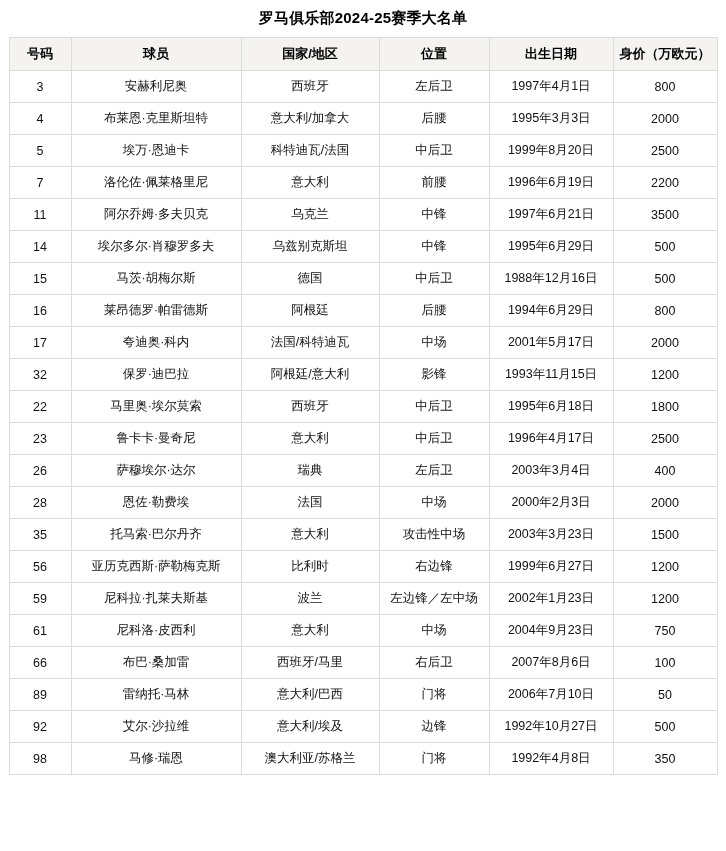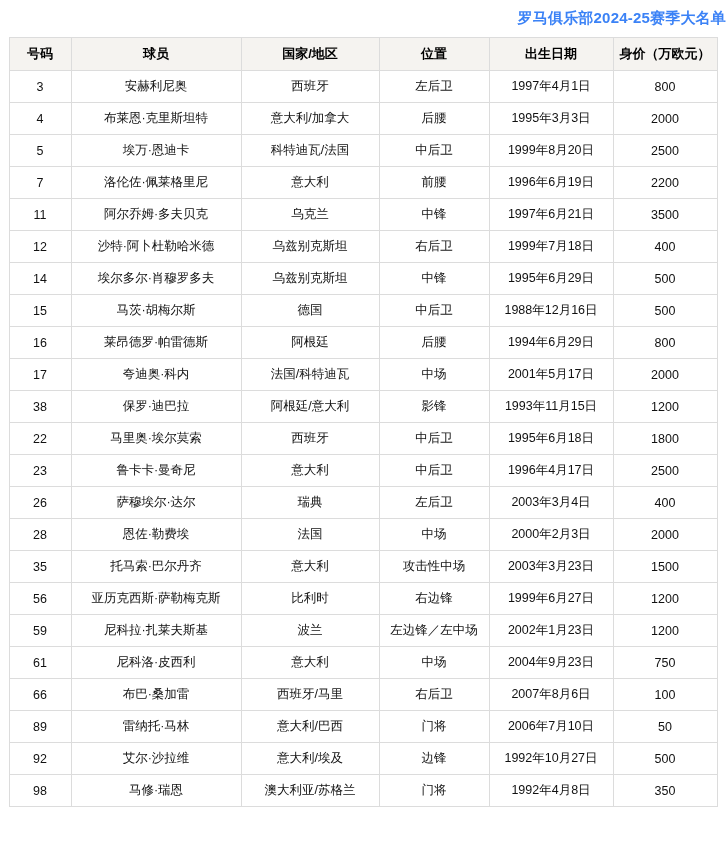--- a/index.html
+++ b/index.html
@@ -13,26 +13,26 @@
     font-family: "Liberation Sans", sans-serif;
     color: #000000;
     overflow: hidden;
   }
   .page {
     width: 726px;
     box-sizing: border-box;
     padding: 0;
   }
   .title {
-    text-align: right;
+    text-align: center;
     font-size: 15px;
     font-weight: bold;
     letter-spacing: 0.2px;
     padding: 9px 0 9px 0;
-    color: #3b82f6;
+    color: #000000;
   }
   table.squad {
     border-collapse: collapse;
     width: 708px;
     margin: 0 auto;
     table-layout: fixed;
   }
   table.squad th, table.squad td {
     border: 1px solid #dcdcdc;
     text-align: center;
@@ -118,28 +118,20 @@
         </tr>
         <tr>
           <td>11</td>
           <td>阿尔乔姆·多夫贝克</td>
           <td>乌克兰</td>
           <td>中锋</td>
           <td>1997年6月21日</td>
           <td>3500</td>
         </tr>
         <tr>
-          <td>12</td>
-          <td>沙特·阿卜杜勒哈米德</td>
-          <td>乌兹别克斯坦</td>
-          <td>右后卫</td>
-          <td>1999年7月18日</td>
-          <td>400</td>
-        </tr>
-        <tr>
           <td>14</td>
           <td>埃尔多尔·肖穆罗多夫</td>
           <td>乌兹别克斯坦</td>
           <td>中锋</td>
           <td>1995年6月29日</td>
           <td>500</td>
         </tr>
         <tr>
           <td>15</td>
           <td>马茨·胡梅尔斯</td>
@@ -158,21 +150,21 @@
         </tr>
         <tr>
           <td>17</td>
           <td>夸迪奥·科内</td>
           <td>法国/科特迪瓦</td>
           <td>中场</td>
           <td>2001年5月17日</td>
           <td>2000</td>
         </tr>
         <tr>
-          <td>38</td>
+          <td>32</td>
           <td>保罗·迪巴拉</td>
           <td>阿根廷/意大利</td>
           <td>影锋</td>
           <td>1993年11月15日</td>
           <td>1200</td>
         </tr>
         <tr>
           <td>22</td>
           <td>马里奥·埃尔莫索</td>
           <td>西班牙</td>

